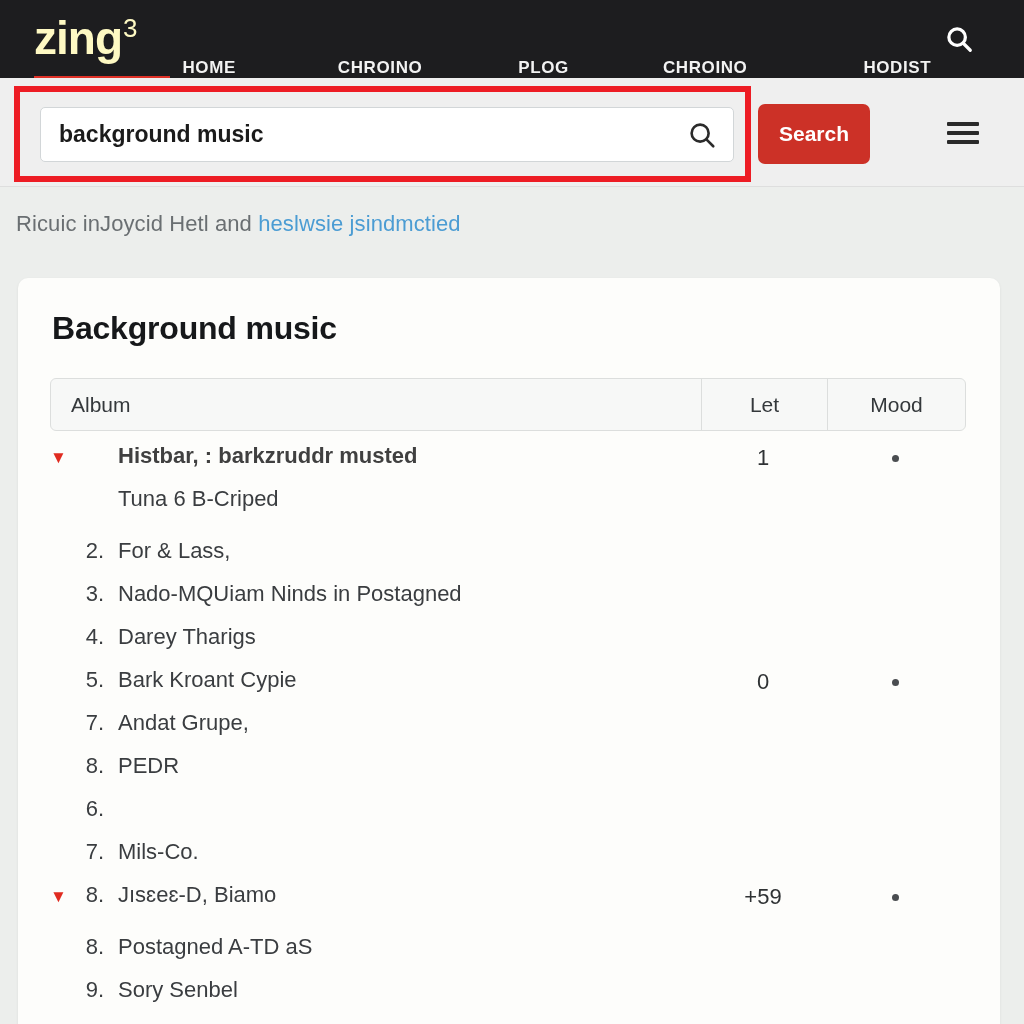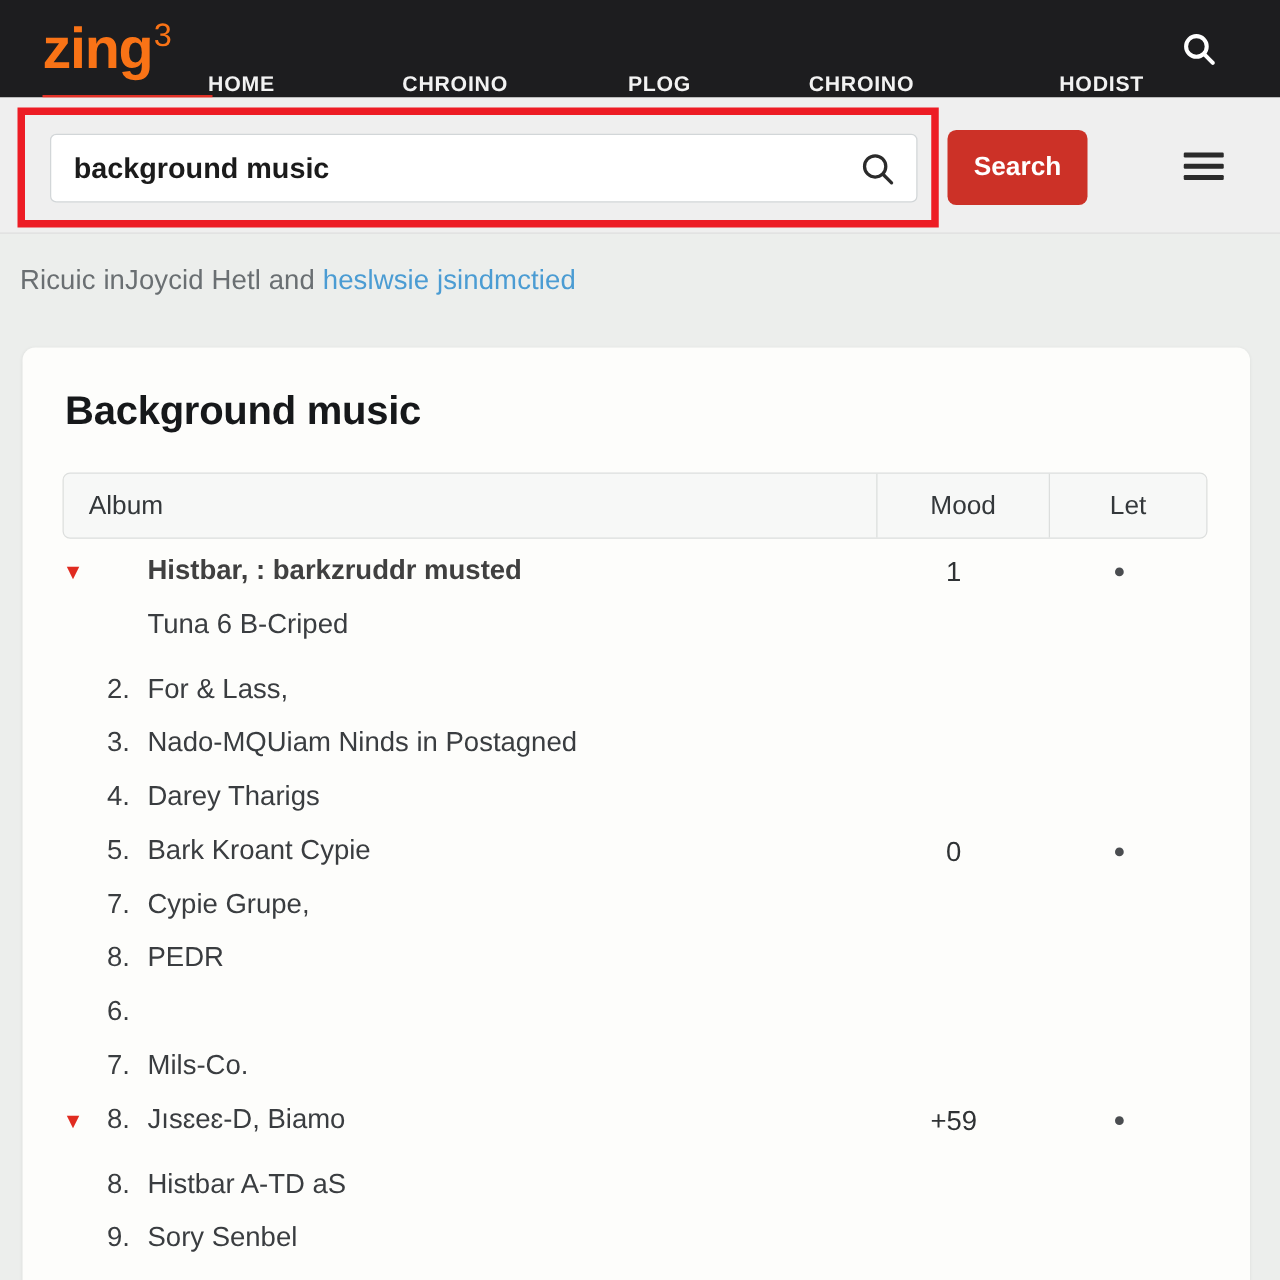--- a/index.html
+++ b/index.html
@@ -22,22 +22,22 @@
     top: 0; left: 0;
     width: 1024px;
     height: 78px;
     background: #1d1d1f;
     display: flex;
     align-items: center;
   }
   .brand {
     position: relative;
     margin-left: 34px;
-    margin-right: 20px;
-    color: #f97316;
+    margin-right: 36px;
+    color: #fef9c3;
     font-size: 46px;
     font-weight: 700;
     letter-spacing: -1px;
     line-height: 1;
     display: flex;
     align-items: flex-start;
     height: 52px;
   }
   .brand-word { line-height: 50px; }
   .brand-sup {
@@ -309,22 +309,22 @@
 
 <div class="breadcrumb">
   <span>Ricuic inJoycid Hetl and </span><span class="link">heslwsie jsindmctied</span>
 </div>
 
 <div class="card">
   <div class="card-title">Background music</div>
 
   <div class="thead">
     <div class="th th-album">Album</div>
+    <div class="th th-let">Let</div>
     <div class="th th-mood">Mood</div>
-    <div class="th th-let">Let</div>
   </div>
 
   <div class="rows" id="rows-container">
       <div class="row head">
         <div class="row-main">
           <span class="caret">▼</span>
           <span class="rnum blank">.</span>
           <span class="rtext">Histbar, : barkzruddr musted</span>
         </div>
         <div class="col-let">1</div>
@@ -373,21 +373,21 @@
           <span class="rnum">5.</span>
           <span class="rtext">Bark Kroant Cypie</span>
         </div>
         <div class="col-let">0</div>
         <div class="col-mood"><span class="dot"></span></div>
       </div>
       <div class="row sub">
         <div class="row-main">
           <span class="caret empty">▼</span>
           <span class="rnum">7.</span>
-          <span class="rtext">Cypie Grupe,</span>
+          <span class="rtext">Andat Grupe,</span>
         </div>
         <div class="col-let"></div>
         <div class="col-mood"></div>
       </div>
       <div class="row sub">
         <div class="row-main">
           <span class="caret empty">▼</span>
           <span class="rnum">8.</span>
           <span class="rtext">PEDR</span>
         </div>
@@ -418,21 +418,21 @@
           <span class="rtext">Jısɛeɛ-D, Biamo</span>
         </div>
         <div class="col-let">+59</div>
         <div class="col-mood"><span class="dot"></span></div>
       </div>
       <div class="r-gap-sm"></div>
       <div class="row sub">
         <div class="row-main">
           <span class="caret empty">▼</span>
           <span class="rnum">8.</span>
-          <span class="rtext">Histbar A-TD aS</span>
+          <span class="rtext">Postagned A-TD aS</span>
         </div>
         <div class="col-let"></div>
         <div class="col-mood"></div>
       </div>
       <div class="row sub">
         <div class="row-main">
           <span class="caret empty">▼</span>
           <span class="rnum">9.</span>
           <span class="rtext">Sory Senbel</span>
         </div>

